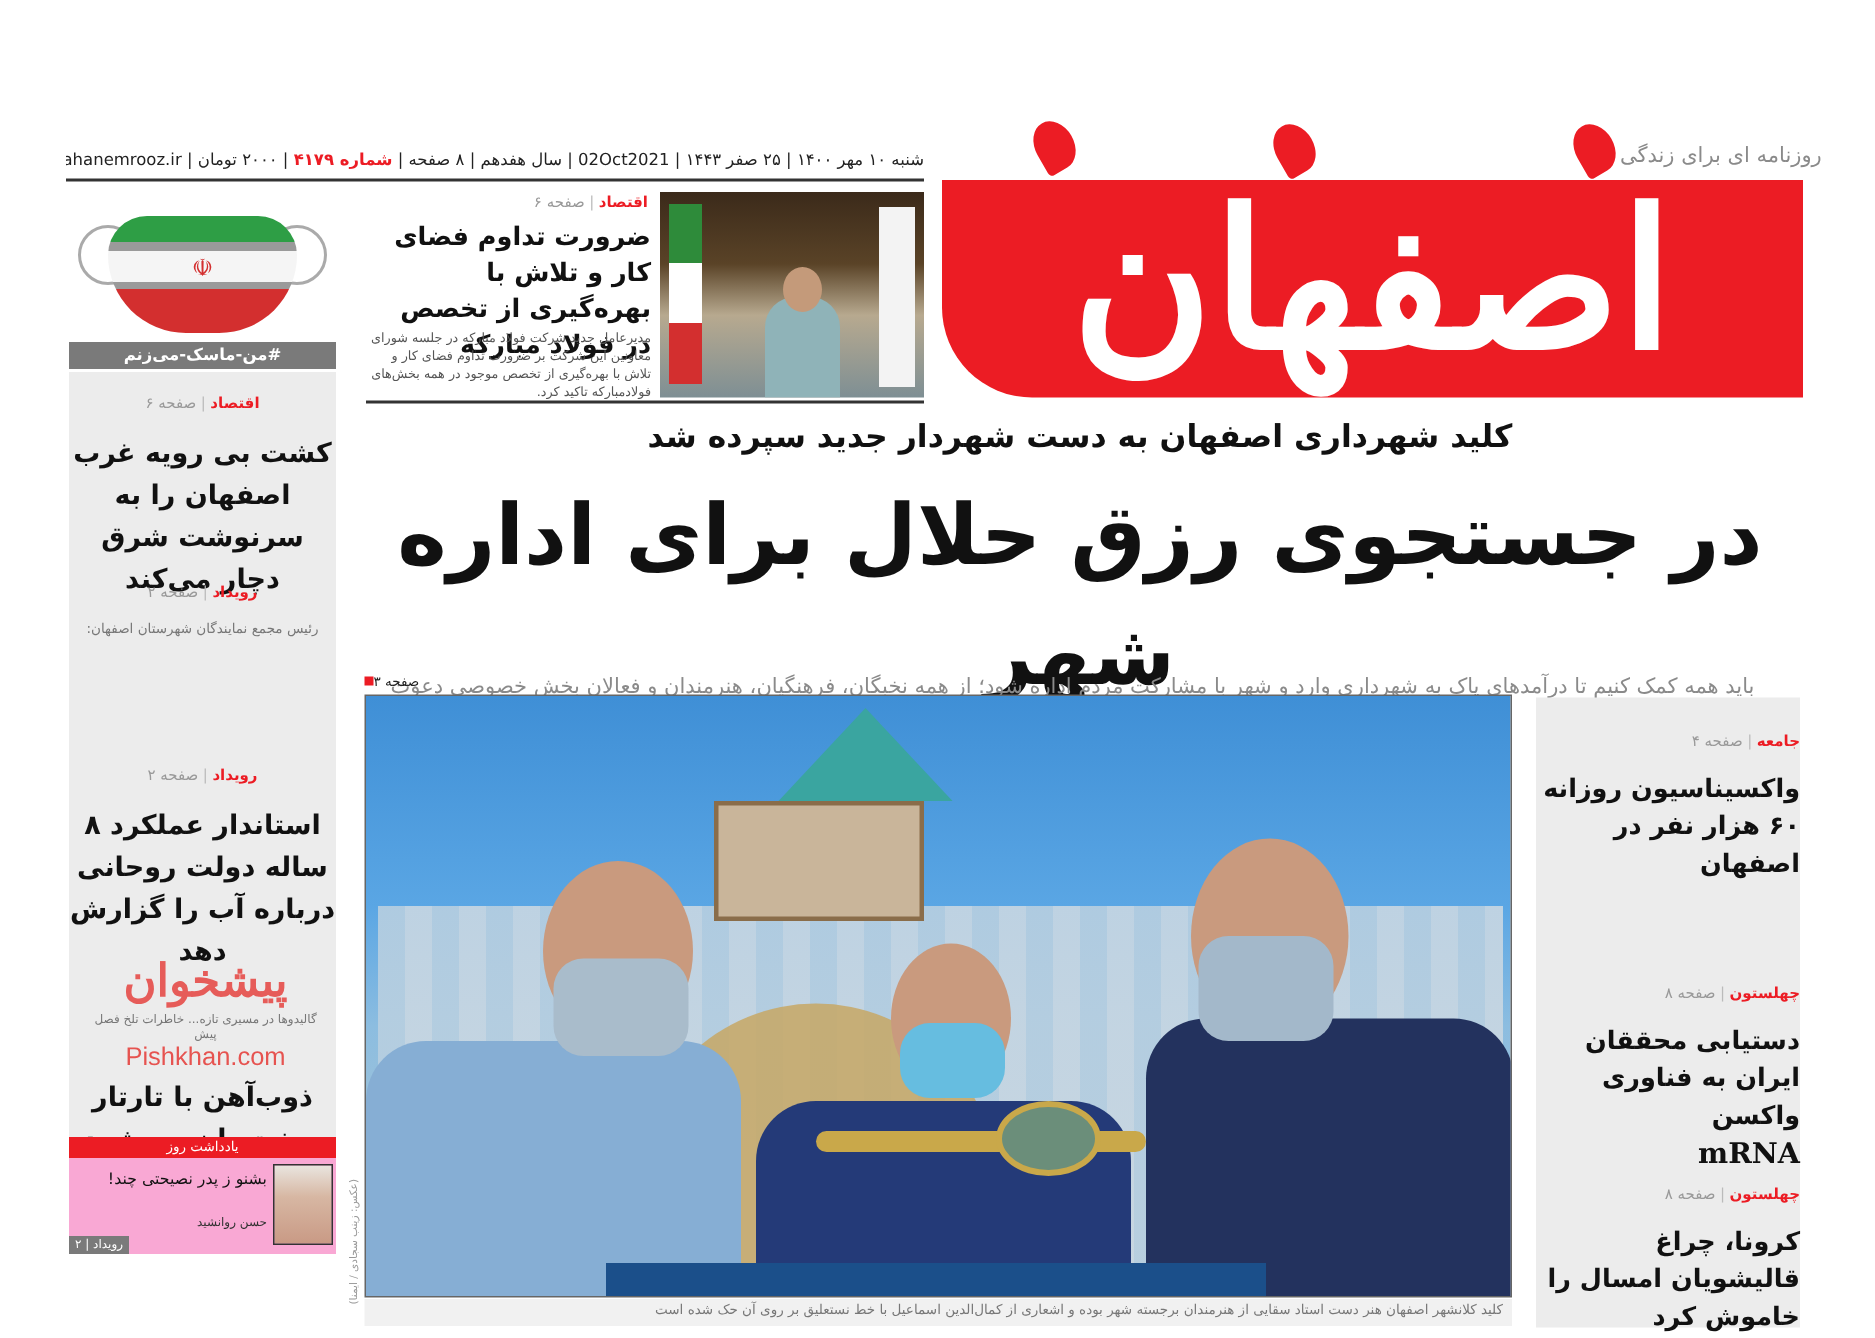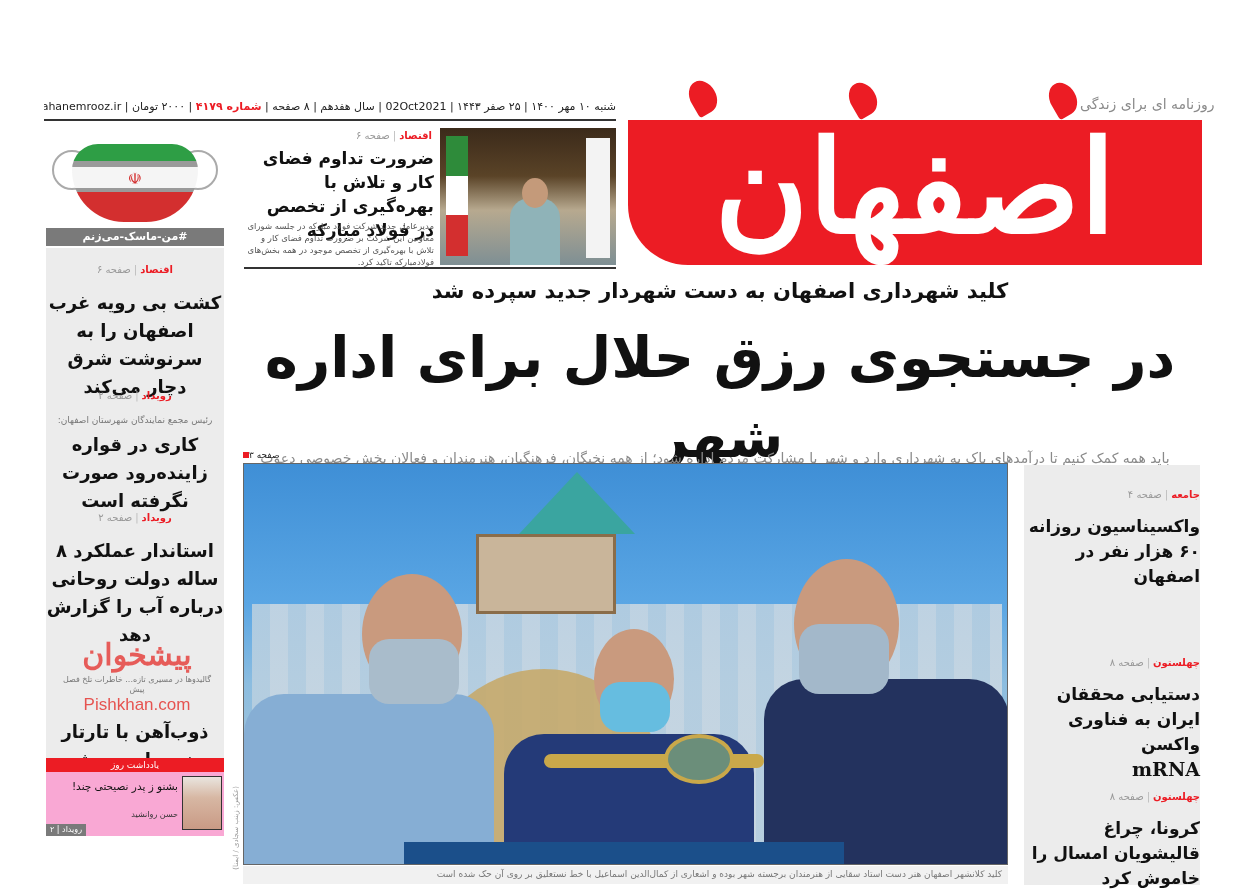--- a/index.html
+++ b/index.html
@@ -173,21 +173,20 @@
       <span class="sec">اقتصاد</span><span class="sep">|</span><span>صفحه ۶</span>
     </div>
     <div class="lc-head">کشت بی رویه غرب اصفهان را به سرنوشت شرق دچار می‌کند</div>
   </div>
 
   <div class="lc-item" style="top:142px;">
     <div class="kicker lc-kicker">
       <span class="sec">رویداد</span><span class="sep">|</span><span>صفحه ۲</span>
     </div>
     <div class="lc-sub">رئیس مجمع نمایندگان شهرستان اصفهان:</div>
-    <div class="lc-head">کاری در قواره زاینده‌رود صورت نگرفته است</div>
   </div>
 
   <div class="lc-item" style="top:264px;">
     <div class="kicker lc-kicker">
       <span class="sec">رویداد</span><span class="sep">|</span><span>صفحه ۲</span>
     </div>
     <div class="lc-head">استاندار عملکرد ۸ ساله دولت روحانی درباره آب را گزارش دهد</div>
   </div>
 
   <div class="lc-item" style="top:470px;">

